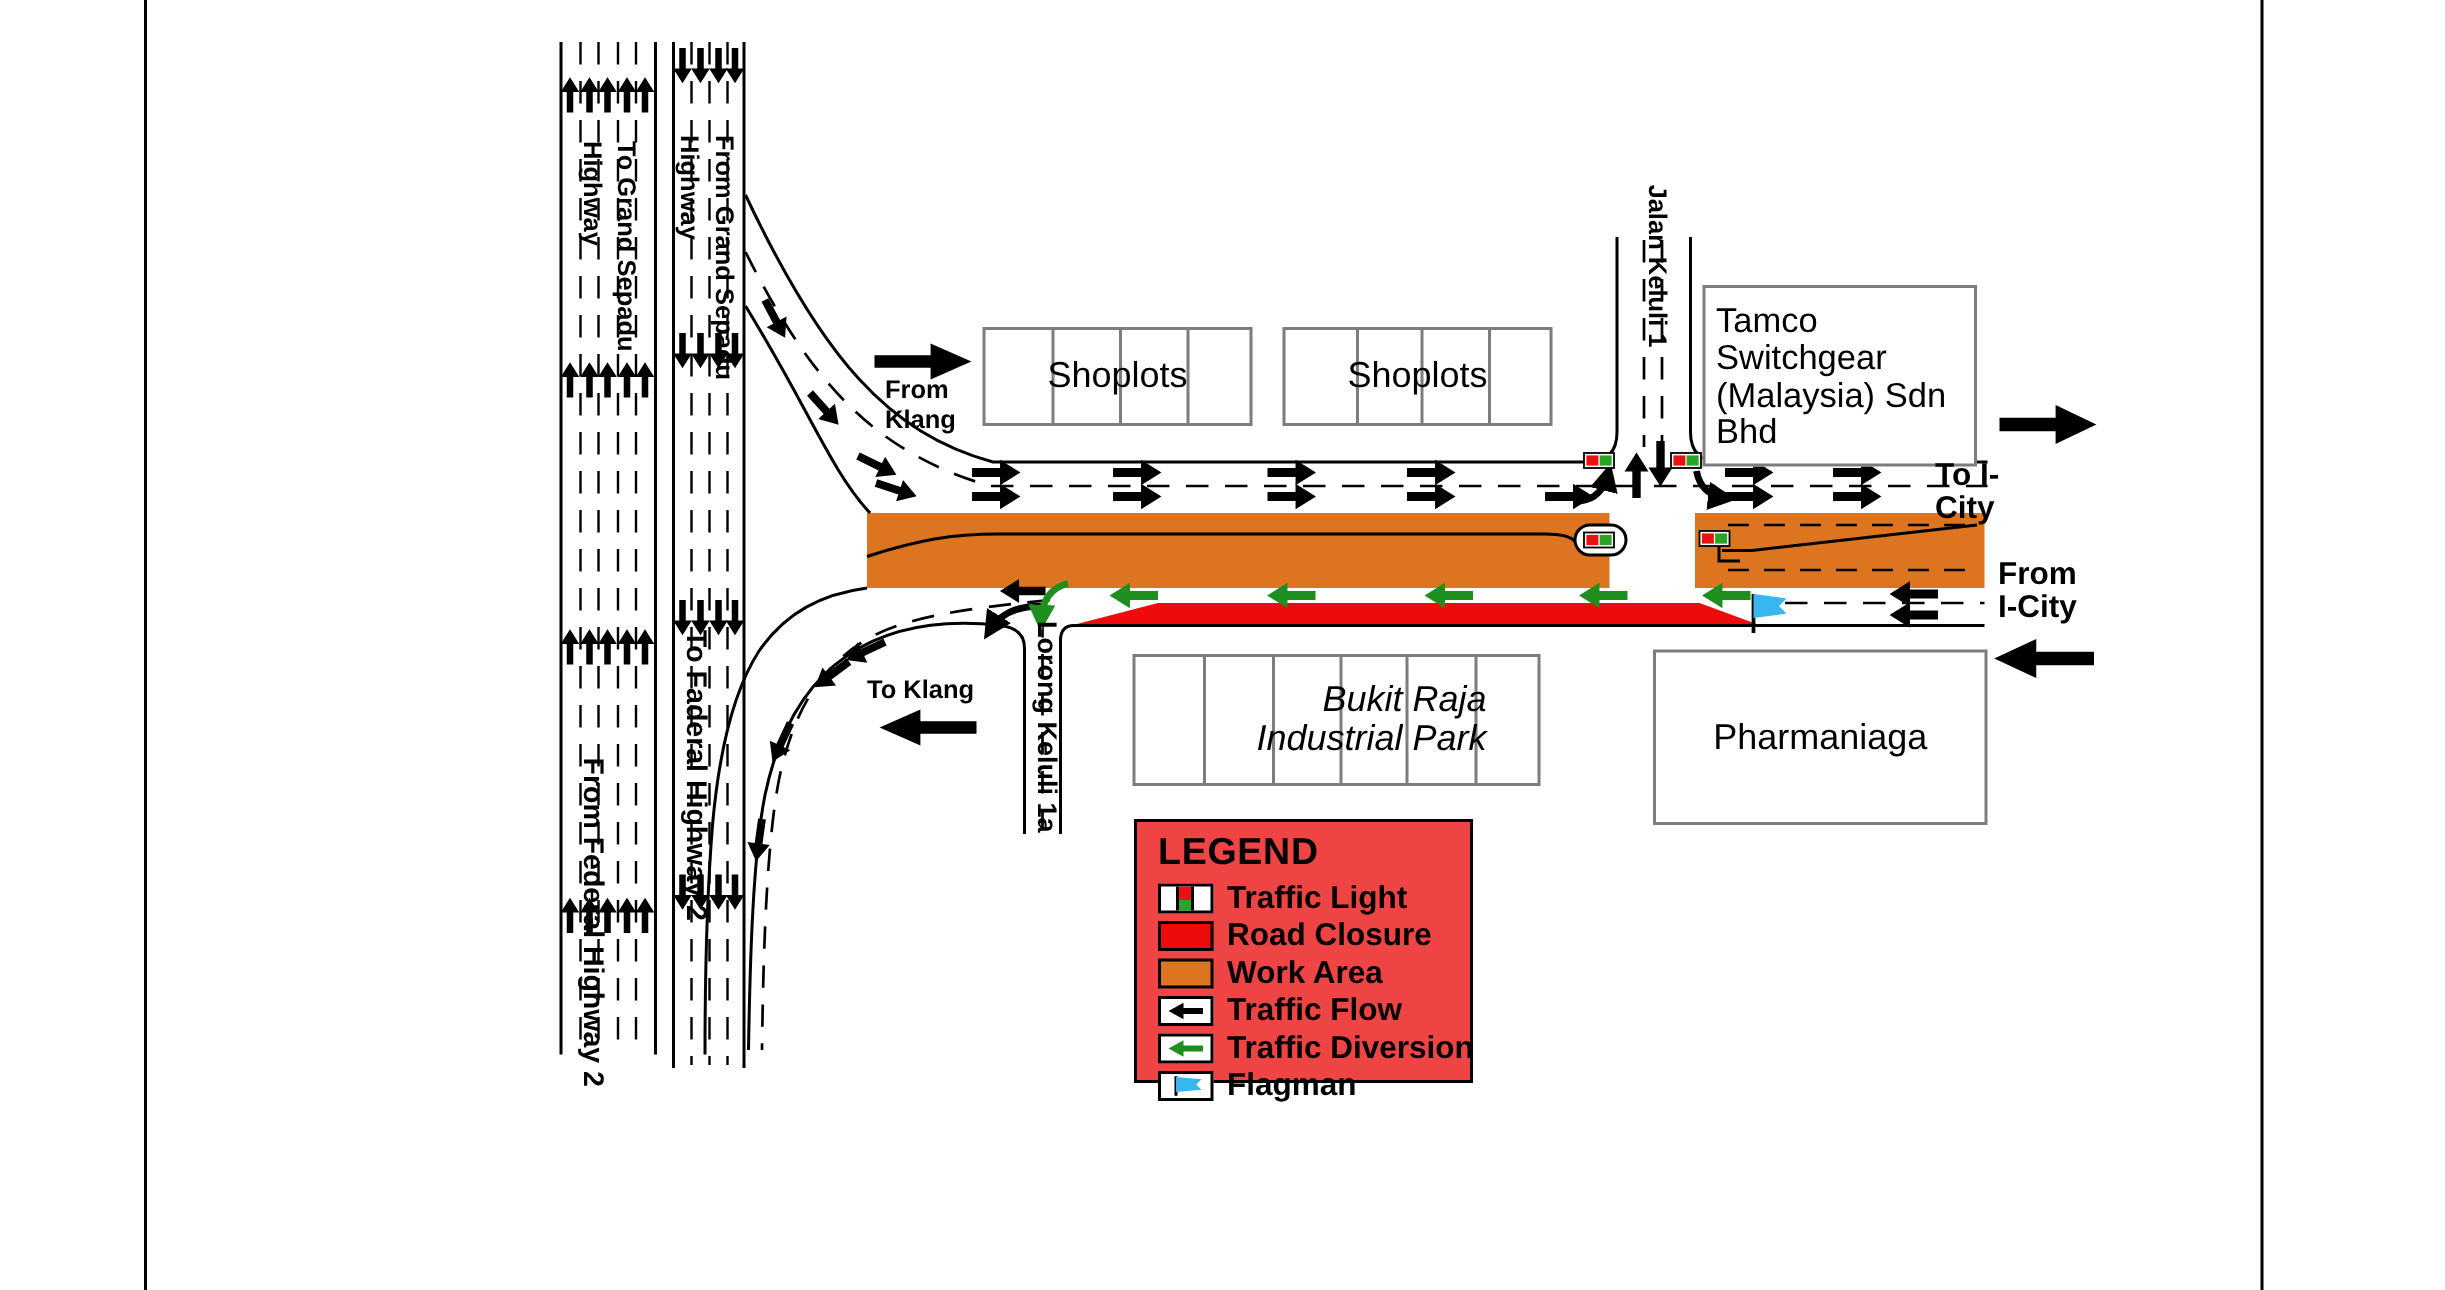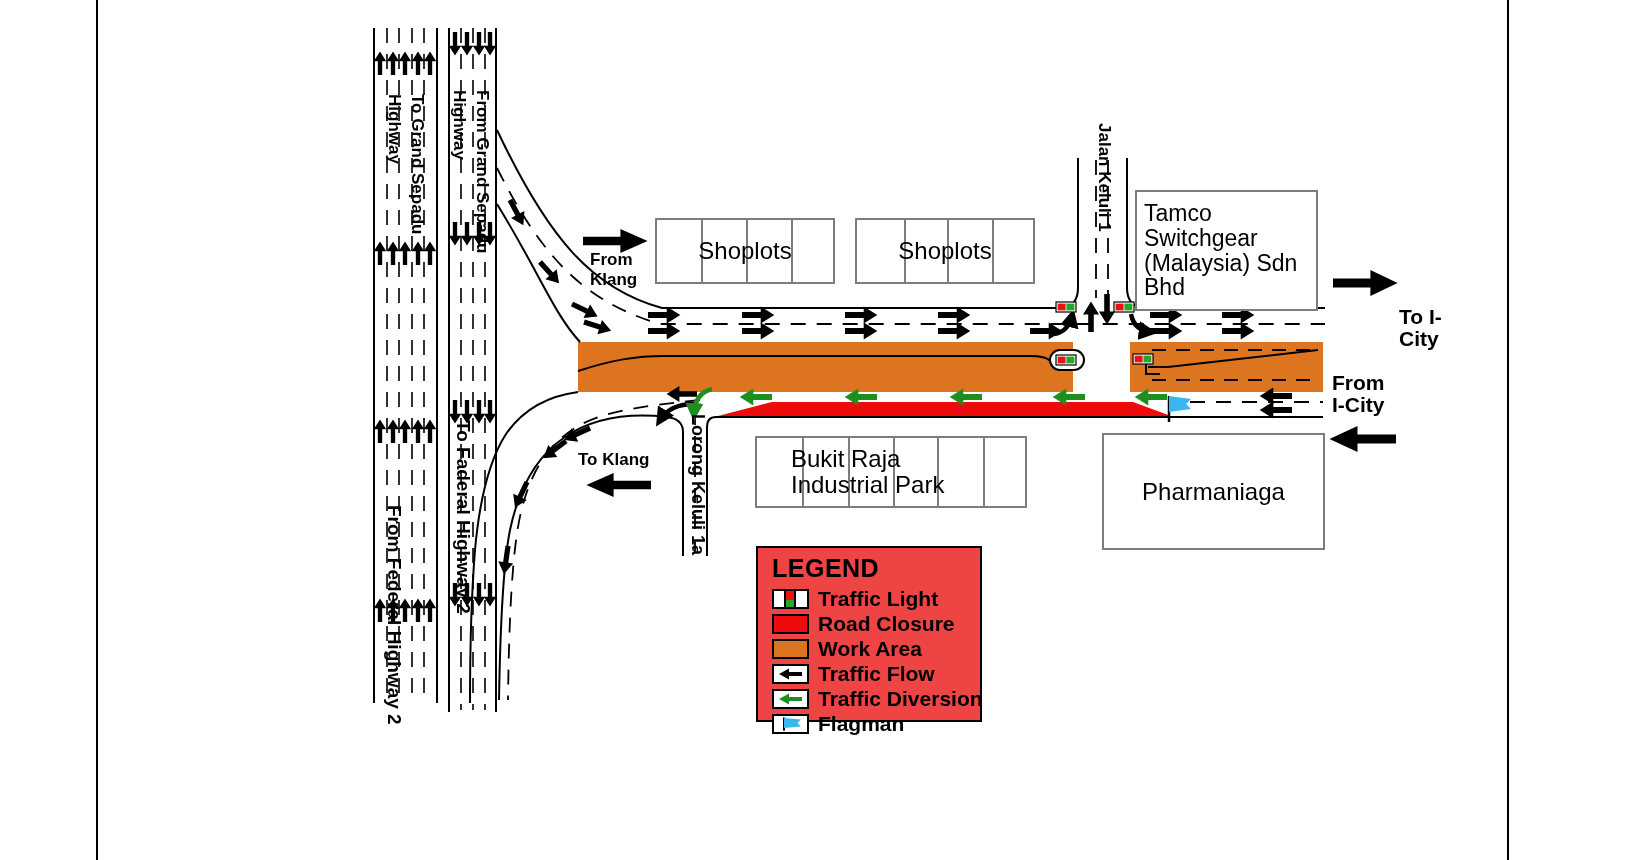--- a/index.html
+++ b/index.html
@@ -3,21 +3,21 @@
 <meta charset="utf-8">
 <style>
   html,body{margin:0;padding:0;background:#fff;}
   body{font-family:"Liberation Sans","DejaVu Sans",sans-serif;color:#000;}
   #canvas{position:relative;width:1630px;height:860px;background:#fff;overflow:hidden;}
   .abs{position:absolute;}
   .frame-line{position:absolute;top:0;bottom:0;width:2px;background:#000;}
 
   
   .bld{position:absolute;background:#fff;border:2px solid #7d7d7d;box-sizing:border-box;
-       display:flex;align-items:center;justify-content:center;text-align:left;
+       display:flex;align-items:center;justify-content:center;text-align:right;
        font-size:24px;font-weight:500;line-height:1.08;}
   .bld .vdiv{position:absolute;top:0;bottom:0;width:2px;background:#7d7d7d;}
   .bld .cap{position:relative;z-index:2;background:transparent;}
 
   
   .lbl{position:absolute;font-weight:700;line-height:1.2;}
   .dir-big{font-size:21px;font-weight:600;line-height:1.05;}
   .vert{position:absolute;writing-mode:vertical-rl;font-weight:700;line-height:1.35;}
   .nowrapv{white-space:nowrap;}
 
@@ -250,37 +250,37 @@
     <span class="vdiv" style="left:47px;"></span>
     <span class="vdiv" style="left:90px;"></span>
     <span class="vdiv" style="left:135px;"></span>
     <span class="cap">Shoplots</span>
   </div>
 
   <div class="bld" style="left:1135px;top:190px;width:183px;height:121px;justify-content:flex-start;text-align:left;padding-left:7px;font-size:23px;">
     <span class="cap">Tamco Switchgear (Malaysia) Sdn Bhd</span>
   </div>
 
-  <div class="bld" style="left:755px;top:436px;width:272px;height:72px;">
+  <div class="bld" style="left:755px;top:436px;width:272px;height:88px;font-style:italic;">
     <span class="vdiv" style="left:45px;"></span>
     <span class="vdiv" style="left:91px;"></span>
     <span class="vdiv" style="left:136px;"></span>
     <span class="vdiv" style="left:180px;"></span>
     <span class="vdiv" style="left:226px;"></span>
     <span class="cap" style="max-width:200px;">Bukit Raja Industrial Park</span>
   </div>
 
   <div class="bld" style="left:1102px;top:433px;width:223px;height:117px;">
     <span class="cap">Pharmaniaga</span>
   </div>
 
 
   <div class="lbl" style="left:590px;top:250px;width:64px;font-size:17px;">From Klang</div>
   <div class="lbl" style="left:578px;top:450px;width:110px;font-size:17px;">To Klang</div>
-  <div class="lbl dir-big" style="left:1399px;top:306px;width:62px;">To I-City</div>
+  <div class="lbl dir-big" style="left:1290px;top:306px;width:62px;">To I-City</div>
   <div class="lbl dir-big" style="left:1332px;top:372px;width:70px;">From I-City</div>
 
   <div class="vert" style="left:382px;top:94px;height:160px;width:46px;font-size:17px;">To Grand Sepadu Highway</div>
   <div class="vert" style="left:447px;top:90px;height:170px;width:46px;font-size:17px;">From Grand Sepadu Highway</div>
   <div class="vert nowrapv" style="left:381px;top:505px;height:270px;width:26px;font-size:19px;">From Federal Highway 2</div>
   <div class="vert nowrapv" style="left:450px;top:420px;height:310px;width:26px;font-size:19px;">To Faderal Highway 2</div>
   <div class="vert nowrapv" style="left:1089px;top:123px;height:160px;width:26px;font-size:17px;">Jalan Keluli 1</div>
   <div class="vert nowrapv" style="left:684px;top:414px;height:210px;width:26px;font-size:18px;">Lorong Keluli 1a</div>
 
   <div id="legend">

